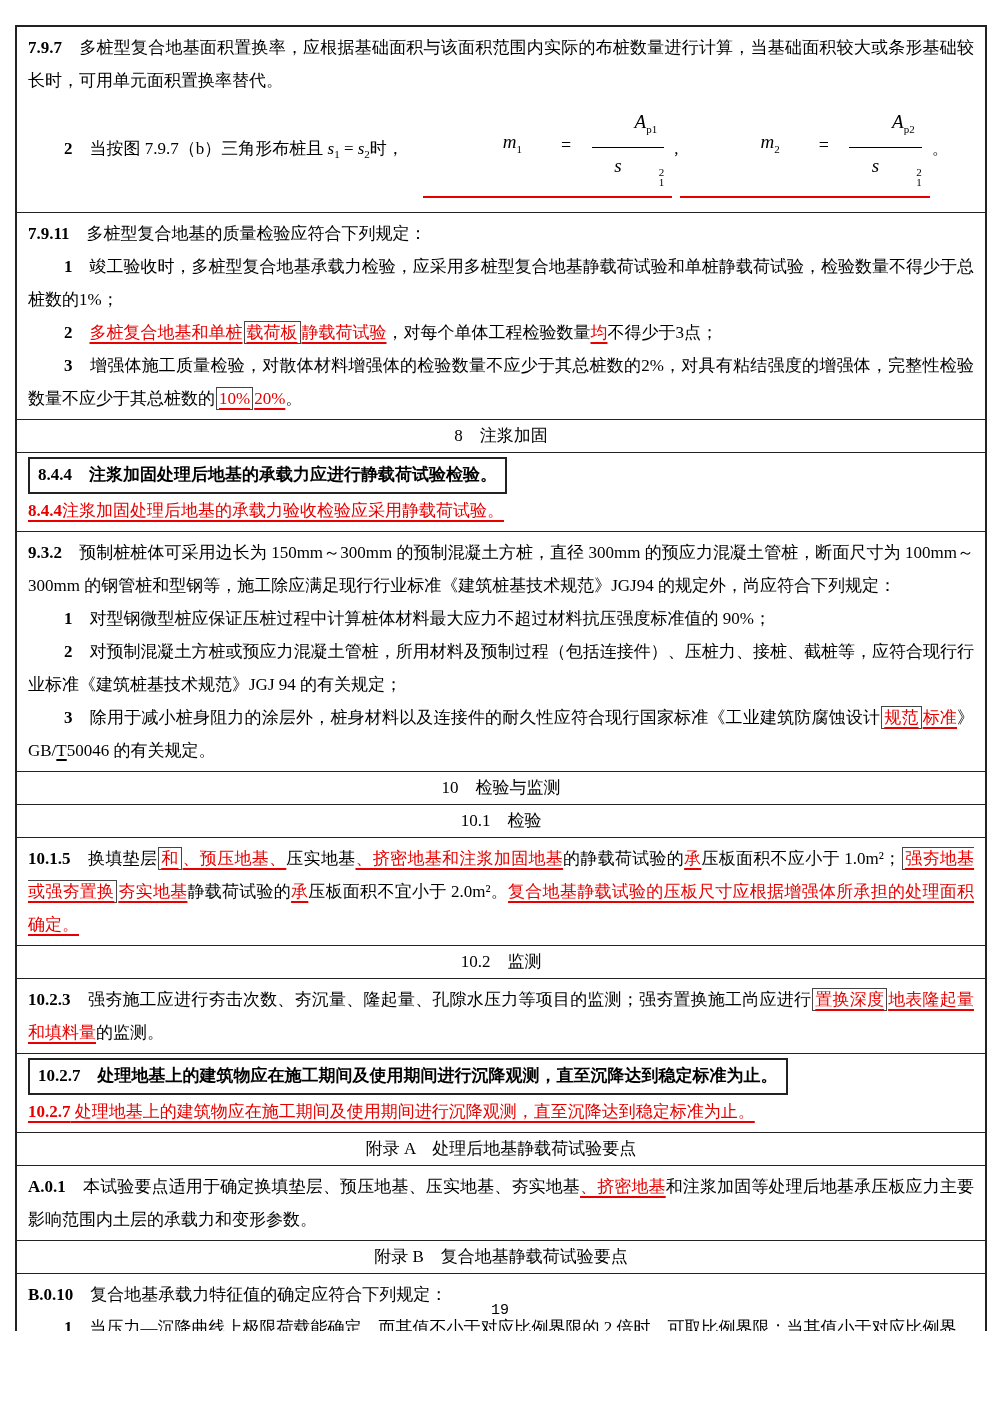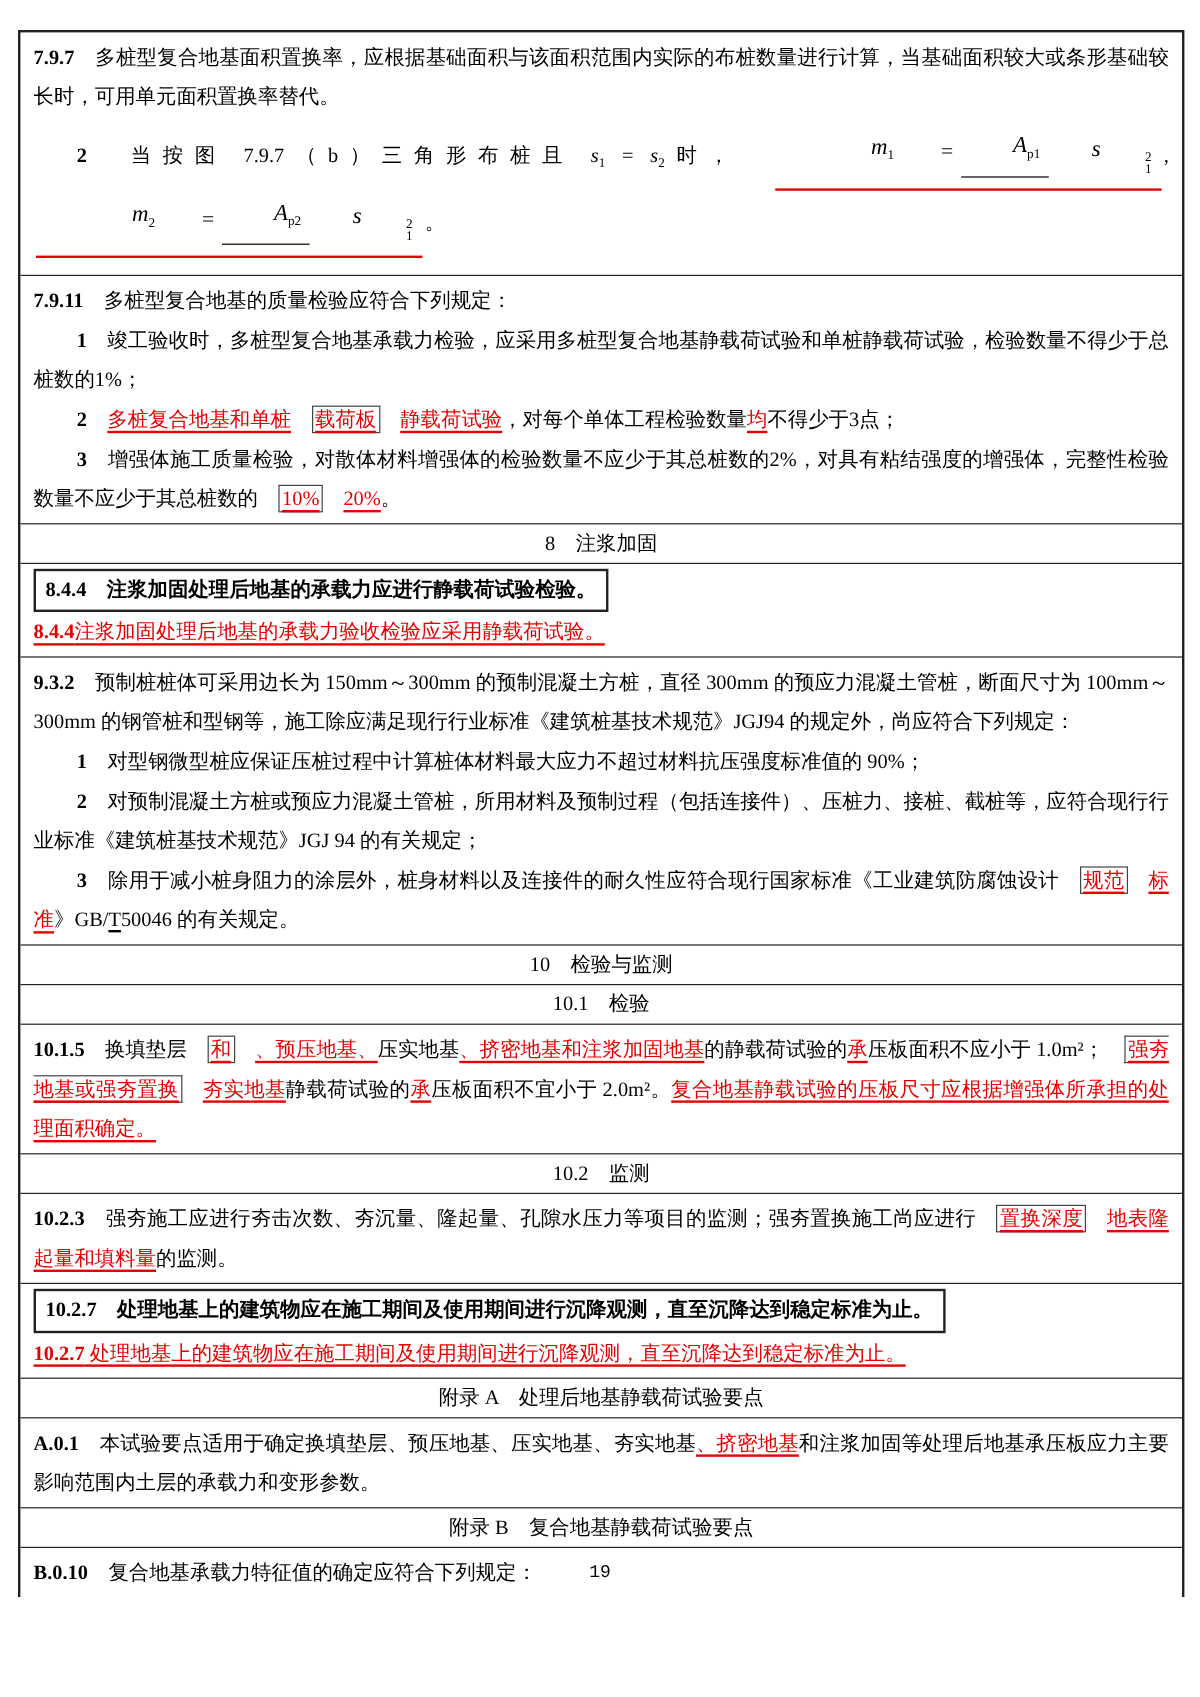--- a/index.html
+++ b/index.html
@@ -19,35 +19,35 @@
   .para{ font-size:17px; line-height:33px; text-align:justify; }
   .center .para{ text-align:center; line-height:26px; }
   .para.indent{ text-indent:36px; }
 
   
   .rn{}
   .rbold{ font-weight:bold; }
   .rr{ color:var(--red); text-decoration:underline; text-decoration-thickness:1.5px; text-underline-offset:4px; }
   .rrb{ color:var(--red); font-weight:bold; text-decoration:underline; text-decoration-thickness:1.5px; text-underline-offset:4px; }
   .rbox{ color:var(--red); text-decoration:underline; text-decoration-thickness:1.5px; text-underline-offset:4px;
-         border:1.5px solid #444; padding:1px 2px; margin:0 17px; }
+         border:1.5px solid #444; padding:1px 2px; margin:0 1px; }
   .rboxb{ font-weight:bold; display:inline-block; border:2px solid var(--line);
           padding:2px 8px; line-height:1.7; text-indent:0; }
   .ru{ text-decoration:underline; text-decoration-thickness:1.5px; text-underline-offset:3px; }
   .risub i{ font-style:italic; }
   sub{ font-size:11px; }
 
   
   .formula-para{ padding:6px 0 10px 0; }
   .fu{ display:inline-block; vertical-align:middle; border-bottom:2.5px solid var(--red);
        padding:2px 8px 9px 8px; margin:0 2px; }
   .fvar{ display:inline-block; vertical-align:middle; font-style:normal; font-size:19px; }
   .fvar i, .fnum i, .fden i{ font-style:italic; font-family:"Liberation Serif","DejaVu Serif",serif; }
   .feq{ display:inline-block; vertical-align:middle; margin:0 3px; font-size:18px; }
-  .frac{ display:inline-flex; align-items:center; vertical-align:middle;
+  .frac{ display:inline-flex; flex-direction:column; align-items:flex-end; vertical-align:middle;
          margin-left:4px; font-size:19px; }
   .fnum{ display:block; border-bottom:1.5px solid #000; padding:0 7px 1px 7px; text-align:center; }
   .fden{ display:block; padding-top:1px; text-align:center; }
   .ss{ display:inline-flex; flex-direction:column; align-items:flex-start; font-size:11px;
        line-height:10px; margin-left:1px; vertical-align:-4px; font-style:normal; }
 
   .page-number{ position:absolute; left:0; right:0; bottom:12px; text-align:center; font-size:15px;font-family:Liberation Mono, monospace; }
 </style>
 </head>
 <body>

